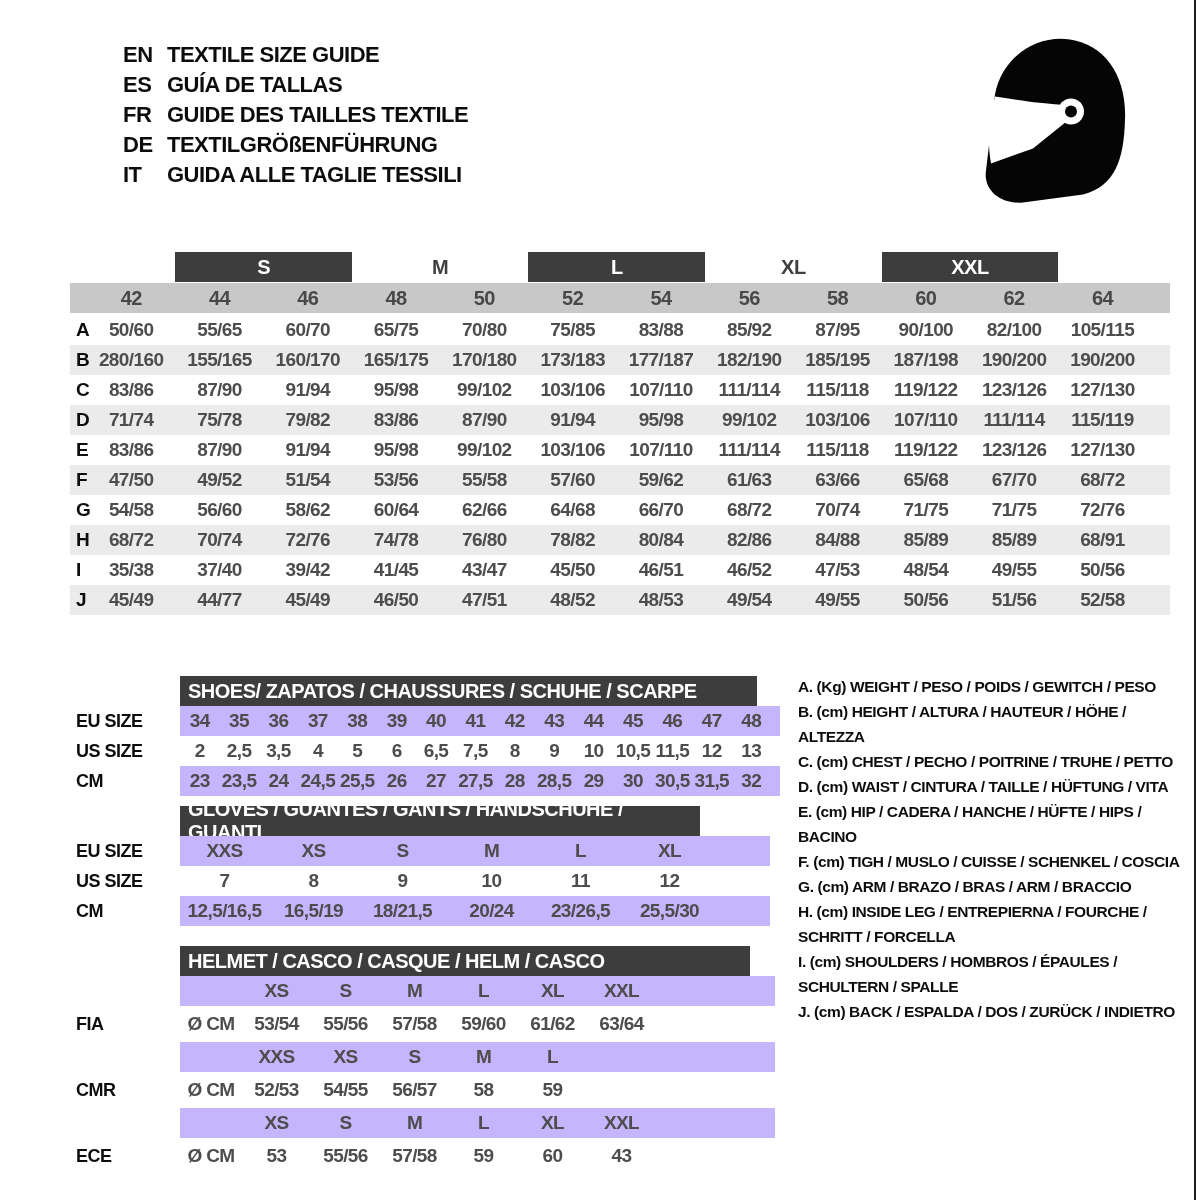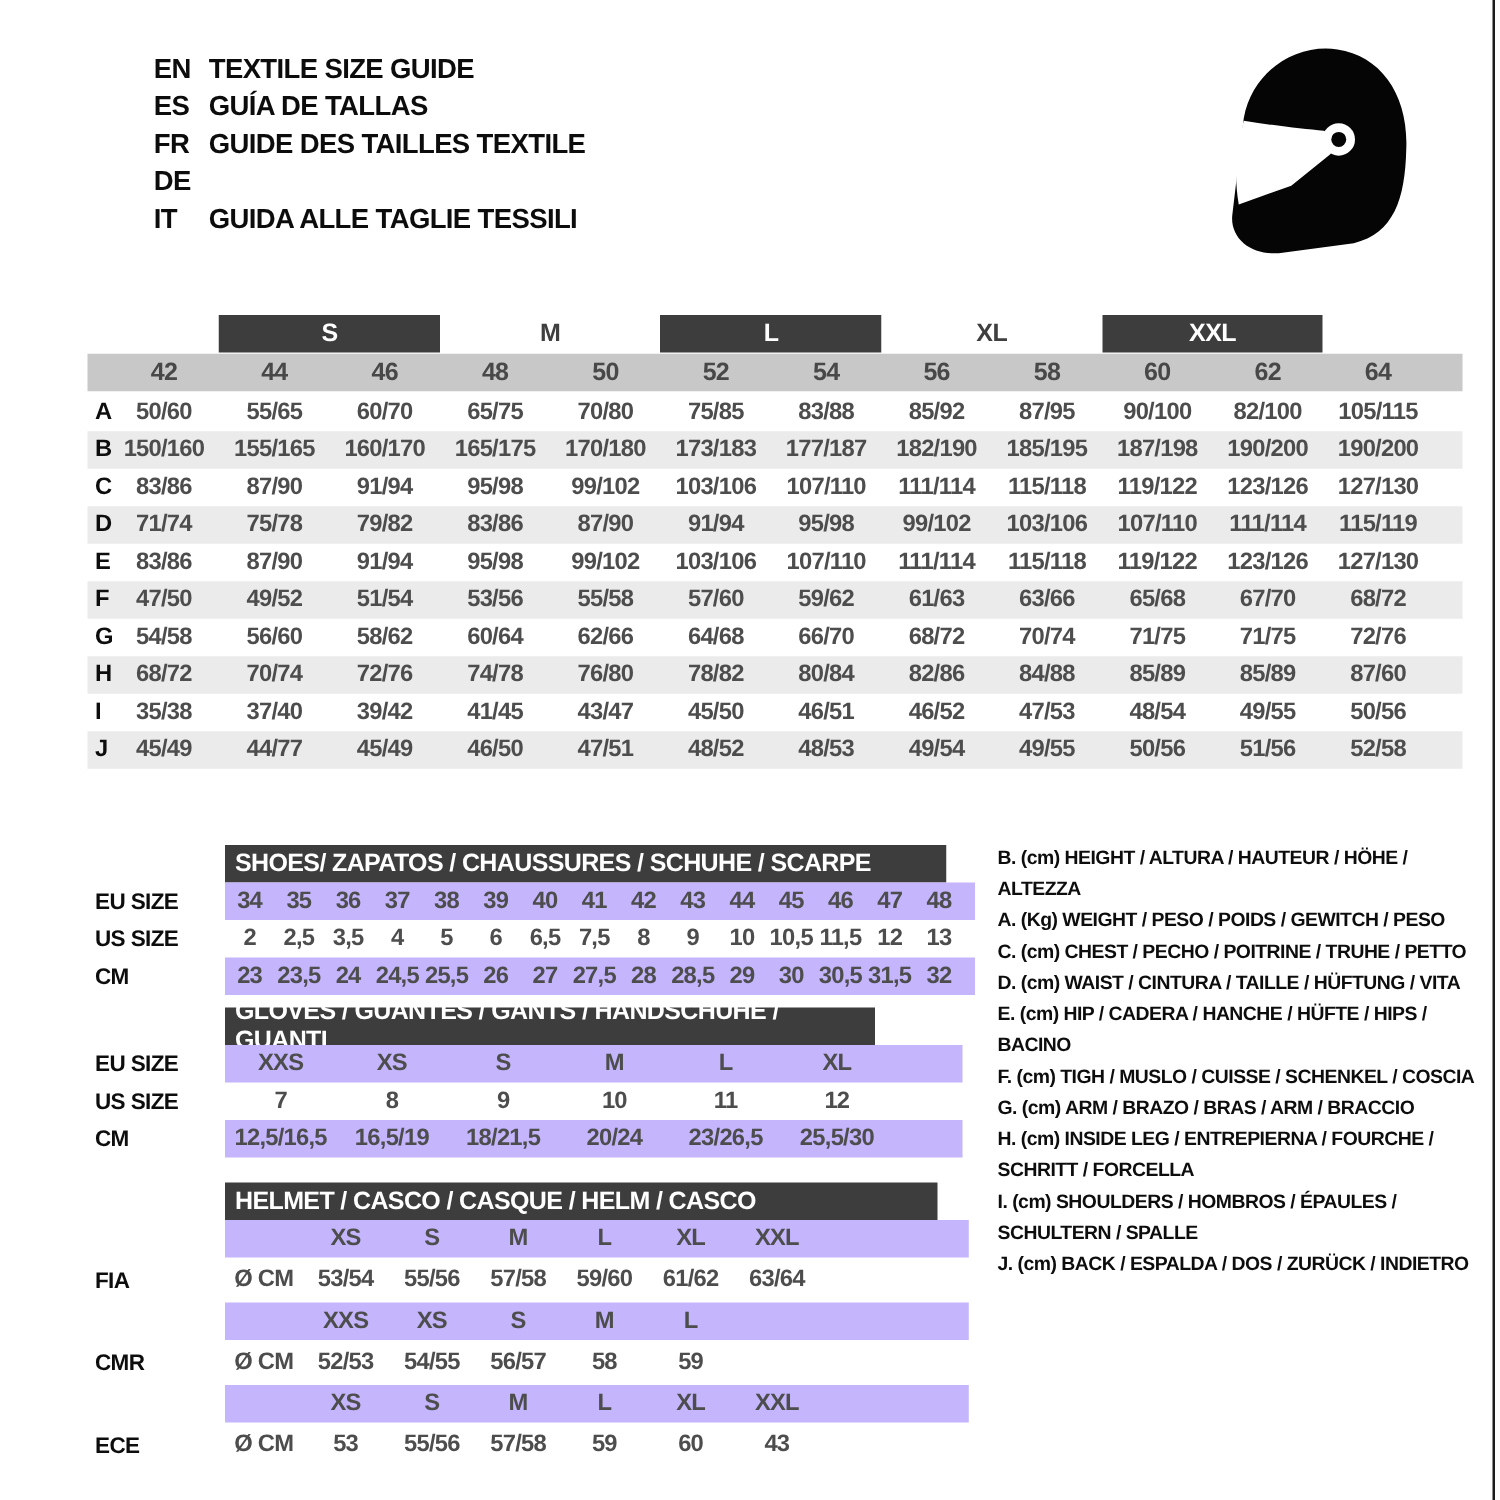--- a/index.html
+++ b/index.html
@@ -63,20 +63,21 @@
       <div class="lang-row">
         <span class="lang-code">ES</span>
         <span class="lang-text">GUÍA DE TALLAS</span>
       </div>
       <div class="lang-row">
         <span class="lang-code">FR</span>
         <span class="lang-text">GUIDE DES TAILLES TEXTILE</span>
       </div>
       <div class="lang-row">
         <span class="lang-code">DE</span>
+        <span class="lang-text">TEXTILGRÖßENFÜHRUNG</span>
       </div>
       <div class="lang-row">
         <span class="lang-code">IT</span>
         <span class="lang-text">GUIDA ALLE TAGLIE TESSILI</span>
       </div>
     </div>
 
   <svg class="helmet-icon" viewBox="0 0 160 175" xmlns="http://www.w3.org/2000/svg">
     <path fill="#050505" d="M95 5 C130 10 152 42 150 85 C149 125 140 152 108 160 L48 168 C26 170 8 156 11 136 L20 60 C27 22 62 0 95 5 Z"></path>
     <path fill="#ffffff" d="M20 62 C45 66 68 69 84 70 C93 73 96 82 89 89 L58 114 L16 129 C12 106 14 86 20 62 Z"></path>
@@ -118,21 +119,21 @@
           <span class="tcell">75/85</span>
           <span class="tcell">83/88</span>
           <span class="tcell">85/92</span>
           <span class="tcell">87/95</span>
           <span class="tcell">90/100</span>
           <span class="tcell">82/100</span>
           <span class="tcell">105/115</span>
         </div>
         <div class="tgrid trow alt">
           <span class="tlabel">B</span>
-          <span class="tcell">150/160</span>
+          <span class="tcell">280/160</span>
           <span class="tcell">155/165</span>
           <span class="tcell">160/170</span>
           <span class="tcell">165/175</span>
           <span class="tcell">170/180</span>
           <span class="tcell">173/183</span>
           <span class="tcell">177/187</span>
           <span class="tcell">182/190</span>
           <span class="tcell">185/195</span>
           <span class="tcell">187/198</span>
           <span class="tcell">190/200</span>
@@ -219,21 +220,21 @@
           <span class="tcell">70/74</span>
           <span class="tcell">72/76</span>
           <span class="tcell">74/78</span>
           <span class="tcell">76/80</span>
           <span class="tcell">78/82</span>
           <span class="tcell">80/84</span>
           <span class="tcell">82/86</span>
           <span class="tcell">84/88</span>
           <span class="tcell">85/89</span>
           <span class="tcell">85/89</span>
-          <span class="tcell">87/60</span>
+          <span class="tcell">68/91</span>
         </div>
         <div class="tgrid trow">
           <span class="tlabel">I</span>
           <span class="tcell">35/38</span>
           <span class="tcell">37/40</span>
           <span class="tcell">39/42</span>
           <span class="tcell">41/45</span>
           <span class="tcell">43/47</span>
           <span class="tcell">45/50</span>
           <span class="tcell">46/51</span>
@@ -436,22 +437,22 @@
             <span class="scell">57/58</span>
             <span class="scell">59</span>
             <span class="scell">60</span>
             <span class="scell">43</span>
           </div>
         </div>
       </div>
   </div>
 
   <div class="legend">
+      <div class="legend-item">A. (Kg) WEIGHT / PESO / POIDS / GEWITCH / PESO</div>
       <div class="legend-item">B. (cm) HEIGHT / ALTURA / HAUTEUR / HÖHE / ALTEZZA</div>
-      <div class="legend-item">A. (Kg) WEIGHT / PESO / POIDS / GEWITCH / PESO</div>
       <div class="legend-item">C. (cm) CHEST / PECHO / POITRINE / TRUHE / PETTO</div>
       <div class="legend-item">D. (cm) WAIST / CINTURA / TAILLE / HÜFTUNG / VITA</div>
       <div class="legend-item">E. (cm) HIP / CADERA / HANCHE / HÜFTE / HIPS / BACINO</div>
       <div class="legend-item">F. (cm) TIGH / MUSLO / CUISSE / SCHENKEL / COSCIA</div>
       <div class="legend-item">G. (cm) ARM / BRAZO / BRAS / ARM / BRACCIO</div>
       <div class="legend-item">H. (cm) INSIDE LEG / ENTREPIERNA / FOURCHE / SCHRITT / FORCELLA</div>
       <div class="legend-item">I. (cm) SHOULDERS / HOMBROS / ÉPAULES / SCHULTERN / SPALLE</div>
       <div class="legend-item">J. (cm) BACK / ESPALDA / DOS / ZURÜCK / INDIETRO</div>
     </div>
 

